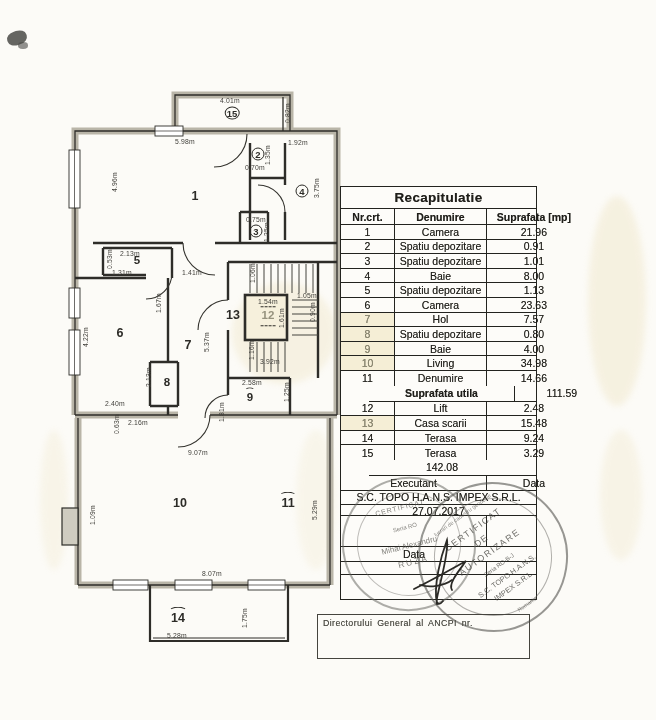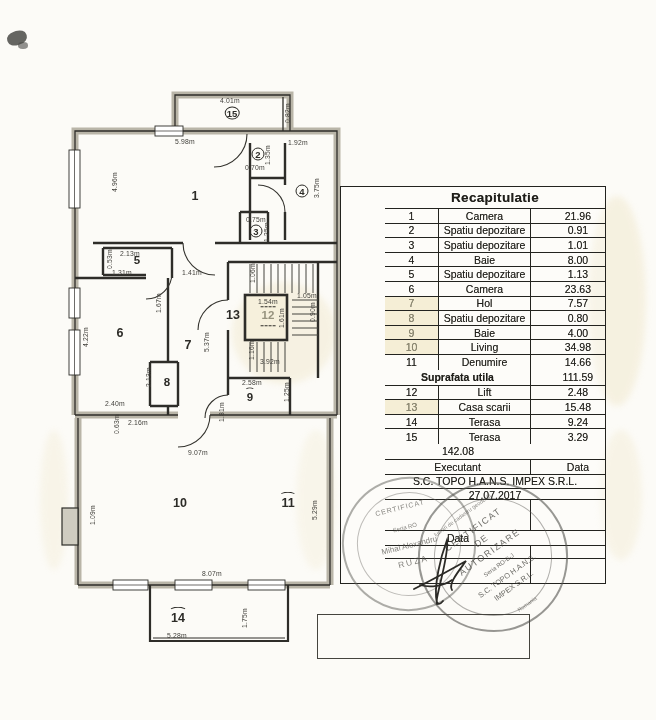--- a/index.html
+++ b/index.html
@@ -24,34 +24,34 @@
       display:flex;align-items:center;justify-content:center;font-size:9.5px;padding:0 1px;}
   .rn.hat::before{content:"";position:absolute;left:0;right:0;top:-4px;height:6px;
       border:1px solid transparent;border-top:1.2px solid #2c2b27;border-radius:50%;}
   .rn.dash::before{content:"";position:absolute;left:1px;right:1px;top:-3px;
       border-top:1.2px dashed #2c2b27;}
   .rn.dash::after{content:"";position:absolute;left:1px;right:1px;bottom:-3px;
       border-top:1.2px dashed #2c2b27;}
   .rn.faded{color:#96927e;}
 
   
-  #rtable{position:absolute;left:340px;top:186px;width:266px;
-          border:1.6px solid #23231f;color:#1f1e1a;background:rgba(255,255,255,.25);padding-left:44px;}
+  #rtable{position:absolute;left:340px;top:186px;width:197px;
+          border:1.6px solid #23231f;color:#1f1e1a;background:rgba(255,255,255,.25);}
   .tr{display:grid;grid-template-columns:54px 92px 93.8px;border-bottom:1.3px solid #23231f;}
   .tr:last-child{border-bottom:none;}
   .tr.m21{grid-template-columns:146px 93.8px;}
   .tr.m3{grid-template-columns:1fr;}
   .td{display:flex;align-items:center;justify-content:center;font-size:10.5px;
       border-right:1.3px solid #23231f;text-shadow:0 0 .4px rgba(20,20,10,.55);}
   .td:last-child{border-right:none;}
   .tr.data{height:14.6px;}
   .td.fade{background:#f5eed6;color:#8d8972;}
   #t-title{height:21px;font-size:13.5px;font-weight:700;letter-spacing:.3px;}
   .tr.head{height:15px;font-weight:600;}
-  .tr.h15{height:15px;}.tr.h14{height:14px;text-align:center;}.tr.h13{height:13px;}
+  .tr.h15{height:15px;margin-left:28px;}.tr.h14{height:14px;text-align:center;}.tr.h13{height:13px;}
   .tr.h10{height:10px;text-align:right;}.tr.h30{height:30px;}.tr.h12{height:12px;}.tr.h24{height:24px;}
   .bold-ish{font-weight:600;}
 
   
   .stamp{position:absolute;border-radius:50%;pointer-events:none;}
   #stamp-left{left:342px;top:477px;width:134px;height:134px;
       border:2px solid rgba(94,93,88,.5);transform:rotate(-14deg);
       color:rgba(84,83,77,.72);}
   #stamp-left::before{content:"";position:absolute;inset:13px;border-radius:50%;
       border:1.2px solid rgba(94,93,88,.4);}
@@ -207,20 +207,25 @@
     <span class="rn hat" data-name="room-number" style="left: 250px; top: 398px;">9</span>
     <span class="rn big" data-name="room-number" style="left: 180px; top: 503px;">10</span>
     <span class="rn big hat" data-name="room-number" style="left: 288px; top: 503px;">11</span>
     <span class="rn big hat" data-name="room-number" style="left: 178px; top: 618px;">14</span>
   </div>
 
 <div id="rtable" data-name="recap-table">
   <div class="tr m3">
       <div class="td" id="t-title" data-name="table-title">Recapitulatie</div>
     </div>
+  <div class="tr head">
+    <div class="td" data-name="col-header-nr">Nr.crt.</div>
+    <div class="td" data-name="col-header-denumire">Denumire</div>
+    <div class="td" data-name="col-header-suprafata">Suprafata [mp]</div>
+  </div>
   <div id="rows1" data-name="rows-block-1">
       <div class="tr data" data-name="table-row">
         <div class="td" data-name="cell-nr">1</div>
         <div class="td" data-name="cell-denumire">Camera</div>
         <div class="td" data-name="cell-suprafata">21.96</div>
       </div>
       <div class="tr data" data-name="table-row">
         <div class="td" data-name="cell-nr">2</div>
         <div class="td" data-name="cell-denumire">Spatiu depozitare</div>
         <div class="td" data-name="cell-suprafata">0.91</div>
@@ -345,13 +350,14 @@
 </div>
 <svg id="sig-svg" data-name="signature" width="656" height="720" viewBox="0 0 656 720">
   <g stroke="#2b2a26" stroke-width="1.8" fill="none" stroke-linecap="round">
     <path d="M437,604 C433,586 441,556 447,540 C449,552 441,578 437,598 C436,604 439,606 443,601"></path>
     <path d="M414,589 C428,582 450,570 466,561 C458,572 448,584 452,590"></path>
     <path d="M420,585 C430,588 444,586 452,580"></path>
   </g>
 </svg>
 
 <div id="note" data-name="legal-note-box">
+  <div data-name="note-line">Directorului General al ANCPI nr.</div>
 </div>
 
 </body></html>

